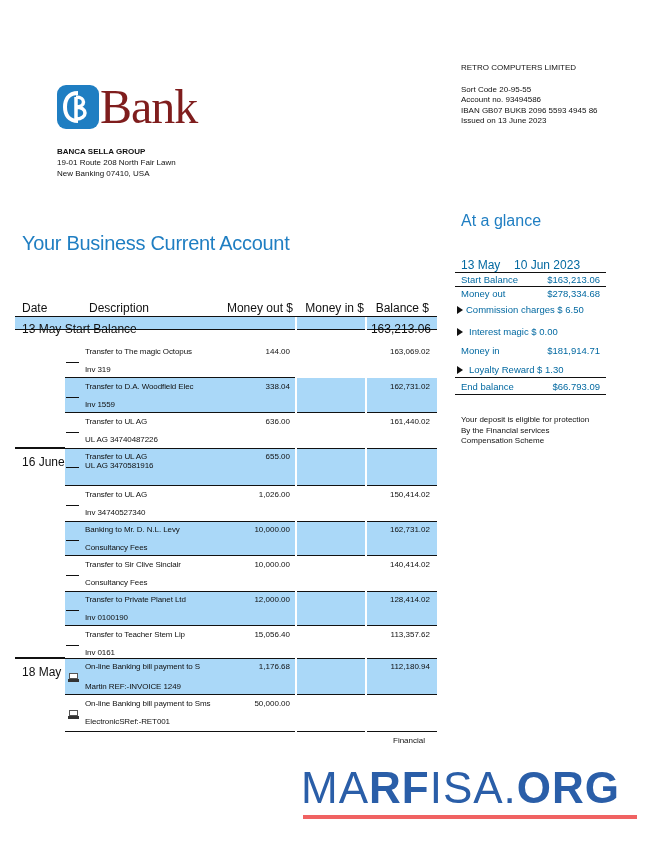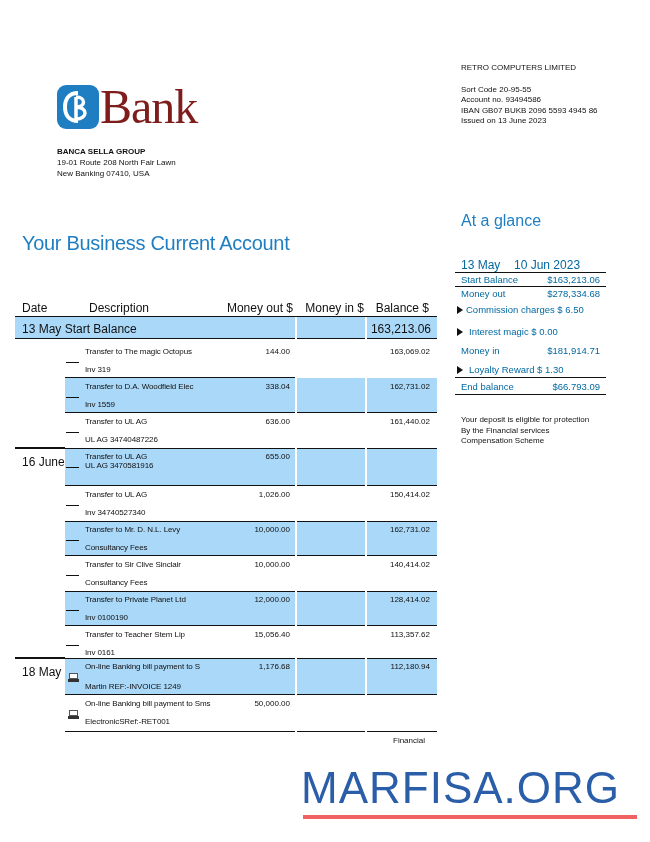--- a/index.html
+++ b/index.html
@@ -76,21 +76,21 @@
     .gl-in { top: 345px; }
     .gl-loyal { top: 364px; border-bottom: 1.5px solid #111; height: 14px; }
     .gl-loyal .lbl { left: 14px; }
     .gl-end { top: 380px; border-bottom: 1.5px solid #111; height: 15px; }
 
     .protect { position: absolute; left: 461px; top: 415px; font-size: 8px; line-height: 10.5px; color: #111; }
 
     
     .wm { position: absolute; left: 301px; top: 766px; font-size: 44px; letter-spacing: 1px; color: #2a5ea8; line-height: 44px; white-space: nowrap; }
     .wm .thin { font-weight: normal; }
-    .wm .bold { font-weight: normal; }
+    .wm .bold { font-weight: bold; }
     .wm-under { position: absolute; left: 303px; top: 815px; width: 334px; height: 4px; background: #f06262; }
   </style>
 </head>
 <body>
 
 <div class="logo">
   <div class="badge">
     <svg viewBox="0 0 42 44">
       <path d="M21 8 C11 8 8 15 8 22 C8 30 12 36 21 36" fill="none" stroke="#fff" stroke-width="4"></path>
       <path d="M19 12 L19 34 M19 12 C29 12 29 22 19 22 M19 22 C31 22 31 34 19 34" fill="none" stroke="#fff" stroke-width="3.5"></path>
@@ -115,21 +115,21 @@
 
 <div class="page-title">Your Business Current Account</div>
 
 <div class="tbl">
   <div class="th date">Date</div>
   <div class="th desc">Description</div>
   <div class="th out">Money out $</div>
   <div class="th in">Money in $</div>
   <div class="th bal">Balance $</div>
 
-  <div class="row start-row" style="top:16px;height:23px;border-top:1.5px solid #111;">
+  <div class="row start-row" style="top:16px;height:14px;border-top:1.5px solid #111;">
     <div class="cell blue lined c-desc-wide">
       <span class="start-text">13 May Start Balance</span>
     </div>
     <div class="cell blue lined c-in"></div>
     <div class="cell blue lined c-bal">
       <span class="start-bal">163,213.06</span>
     </div>
   </div>
 
   <div class="row" style="top:43px;height:35px;">
@@ -180,21 +180,21 @@
     <span class="d2">Inv 34740527340</span>
     <span class="amt-out">1,026.00</span>
     <span class="amt-bal">150,414.02</span>
   </div>
 
   <div class="row" style="top:221px;height:35px;">
     <div class="cell blue lined c-desc" style="border-top:1.5px solid #111;"></div>
     <div class="cell blue lined c-in" style="border-top:1.5px solid #111;"></div>
     <div class="cell blue lined c-bal" style="border-top:1.5px solid #111;"></div>
     <div class="dash"></div>
-    <span class="d1">Transfer to Mr. D. N.L. Levy</span>
+    <span class="d1">Banking to Mr. D. N.L. Levy</span>
     <span class="d2">Consultancy Fees</span>
     <span class="amt-out">10,000.00</span>
     <span class="amt-bal">162,731.02</span>
   </div>
 
   <div class="row" style="top:256px;height:35px;">
     <div class="dash"></div>
     <span class="d1">Transfer to Sir Clive Sinclair</span>
     <span class="d2">Consultancy Fees</span>
     <span class="amt-out">10,000.00</span>

